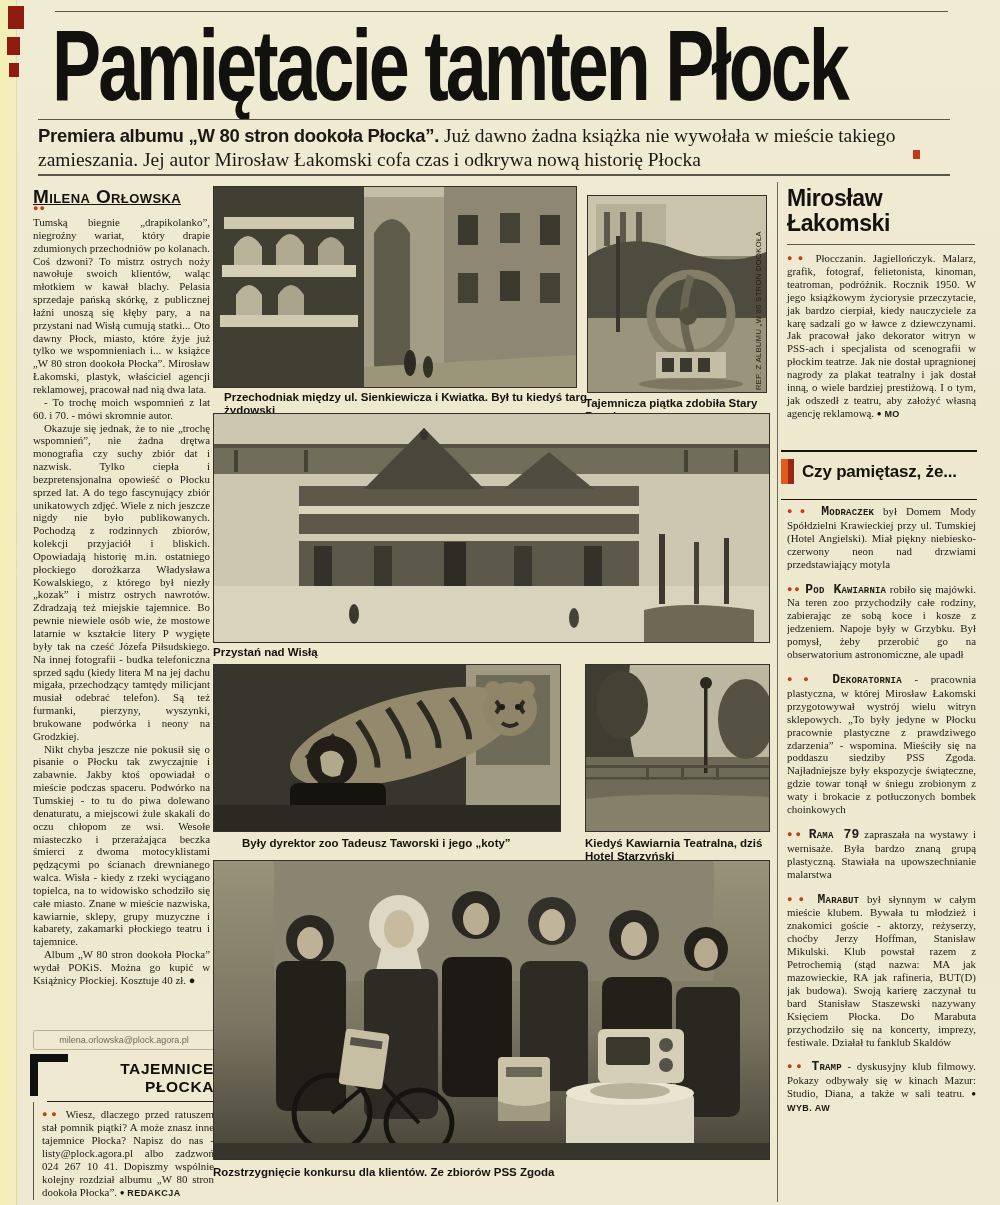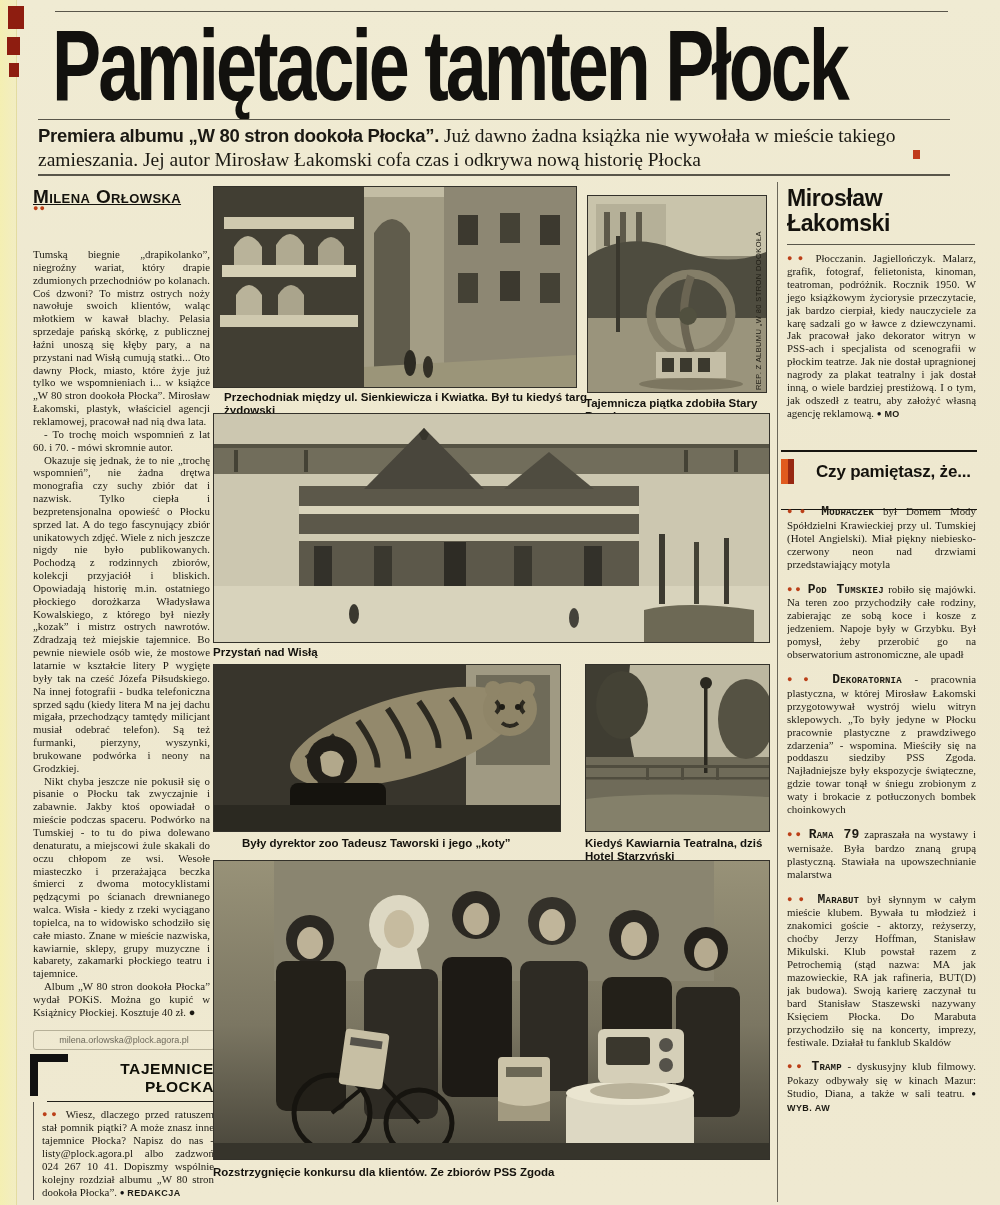--- a/index.html
+++ b/index.html
@@ -26,21 +26,21 @@
   }
   #subhead{left:38px;top:124px;width:902px;font-size:19.5px;line-height:23.5px;color:#1b1913;}
   #subhead b{font-family:"Liberation Sans",sans-serif;font-size:18.5px;letter-spacing:-0.3px;}
 
   
   #author{left:33px;top:186px;width:176px;font-family:"Liberation Sans",sans-serif;
     font-weight:bold;font-variant:small-caps;font-size:19px;letter-spacing:.4px;color:#15130e;text-decoration:underline;}
   .b2{color:#bb3f18;font-size:9px;letter-spacing:1px;vertical-align:1px;}
   #author-dots{left:33px;top:203px;}
   #article-body{left:33px;top:216px;width:177px;height:808px;overflow:hidden;
-    font-size:10.9px;line-height:12.85px;text-align:justify;color:#1c1a13;margin-top:32px;}
+    font-size:10.9px;line-height:12.85px;text-align:justify;color:#1c1a13;}
   #article-body p{margin:0;text-indent:11px;}
   #article-body p:first-child{text-indent:0;}
   #email-box{left:33px;top:1030px;width:176px;border:1px solid #b6b098;border-radius:3px;
     padding:4px 2px;text-align:center;font-family:"Liberation Sans",sans-serif;font-size:9px;color:#6e6a5c;}
 
   
   #secrets{left:33px;top:1058px;width:181px;}
   #secrets .corner{position:absolute;left:-3px;top:-4px;width:30px;height:34px;
     border-left:8px solid #111;border-top:8px solid #111;}
   #secrets h3{margin:0 0 0 14px;padding:2px 0 5px 0;text-align:right;
@@ -59,21 +59,21 @@
     font-family:"Liberation Sans",sans-serif;font-size:7.5px;color:#201e16;
     writing-mode:vertical-rl;transform:rotate(180deg);letter-spacing:.4px;line-height:15px;text-align:left;}
 
   
   #col-divider{left:777px;top:182px;height:1020px;}
   #bio-name{left:787px;top:186px;width:190px;font-family:"Liberation Sans",sans-serif;
     font-weight:bold;font-size:23px;line-height:25px;letter-spacing:-0.4px;color:#14120d;}
   #bio-rule{left:787px;top:244px;width:188px;}
   #bio-text{left:787px;top:252px;width:189px;font-size:10.9px;line-height:12.9px;text-align:justify;color:#1c1a13;}
   #remember-head{left:781px;top:450px;width:196px;border-top:2px solid #17150f;border-bottom:1.2px solid #17150f;
-    padding:7px 0 25px 0;display:flex;align-items:center;gap:22px;}
+    padding:7px 0 15px 0;display:flex;align-items:center;gap:8px;}
   #remember-head .sq{width:13px;height:25px;background:linear-gradient(90deg,#e05a1e 55%,#972812 55%);}
   #remember-head .t{font-family:"Liberation Sans",sans-serif;font-weight:bold;font-size:17px;letter-spacing:-0.2px;color:#14120d;}
   #remember-items{left:787px;top:505px;width:189px;height:695px;overflow:hidden;
     font-size:10.9px;line-height:12.9px;text-align:justify;color:#1c1a13;}
   #remember-items p{margin:0 0 12px 0;}
   .r-name{font-family:Liberation Mono, monospace;font-variant:small-caps;font-weight:bold;font-size:13px;letter-spacing:.2px;}
 </style>
 </head>
 <body>
 
@@ -303,20 +303,20 @@
     <span class="sig">MO</span>
   </div>
 
   <div id="remember-head" class="abs">
     <span class="sq"></span>
     <span class="t">Czy pamiętasz, że...</span>
   </div>
 
   <div id="remember-items" class="abs">
     <p><span class="b2">●●</span> <span class="r-name">Modraczek</span> <span>był Domem Mody Spółdzielni Krawieckiej przy ul. Tumskiej (Hotel Angielski). Miał piękny niebiesko-czerwony neon nad drzwiami przedstawiający motyla</span></p>
-    <p><span class="b2">●●</span> <span class="r-name">Pod Tumskiej</span> <span>robiło się majówki. Na teren zoo przychodziły całe rodziny, zabierając ze sobą koce i kosze z jedzeniem. Napoje były w Grzybku. Był pomysł, żeby przerobić go na obserwatorium astronomiczne, ale upadł</span></p>
+    <p><span class="b2">●●</span> <span class="r-name">Pod Kawiarnia</span> <span>robiło się majówki. Na teren zoo przychodziły całe rodziny, zabierając ze sobą koce i kosze z jedzeniem. Napoje były w Grzybku. Był pomysł, żeby przerobić go na obserwatorium astronomiczne, ale upadł</span></p>
     <p><span class="b2">●●</span> <span class="r-name">Dekoratornia</span> <span>- pracownia plastyczna, w której Mirosław Łakomski przygotowywał wystrój wielu witryn sklepowych. „To były jedyne w Płocku pracownie plastyczne z prawdziwego zdarzenia” - wspomina. Mieściły się na poddaszu siedziby PSS Zgoda. Najładniejsze były ekspozycje świąteczne, gdzie towar tonął w śniegu zrobionym z waty i brokacie z potłuczonych bombek choinkowych</span></p>
     <p><span class="b2">●●</span> <span class="r-name">Rama 79</span> <span>zapraszała na wystawy i wernisaże. Była bardzo znaną grupą plastyczną. Stawiała na upowszechnianie malarstwa</span></p>
     <p><span class="b2">●●</span> <span class="r-name">Marabut</span> <span>był słynnym w całym mieście klubem. Bywała tu młodzież i znakomici goście - aktorzy, reżyserzy, choćby Jerzy Hoffman, Stanisław Mikulski. Klub powstał razem z Petrochemią (stąd nazwa: MA jak mazowieckie, RA jak rafineria, BUT(D) jak budowa). Swoją karierę zaczynał tu bard Stanisław Staszewski nazywany Księciem Płocka. Do Marabuta przychodziło się na koncerty, imprezy, festiwale. Działał tu fanklub Skaldów</span></p>
     <p><span class="b2">●●</span> <span class="r-name">Tramp</span> <span>- dyskusyjny klub filmowy. Pokazy odbywały się w kinach Mazur: Studio, Diana, a także w sali teatru.</span> <span class="dot">●</span> <span class="sig">WYB.</span> <span class="sig">AW</span></p>
   </div>
 
 </div>
 
 </body></html>

